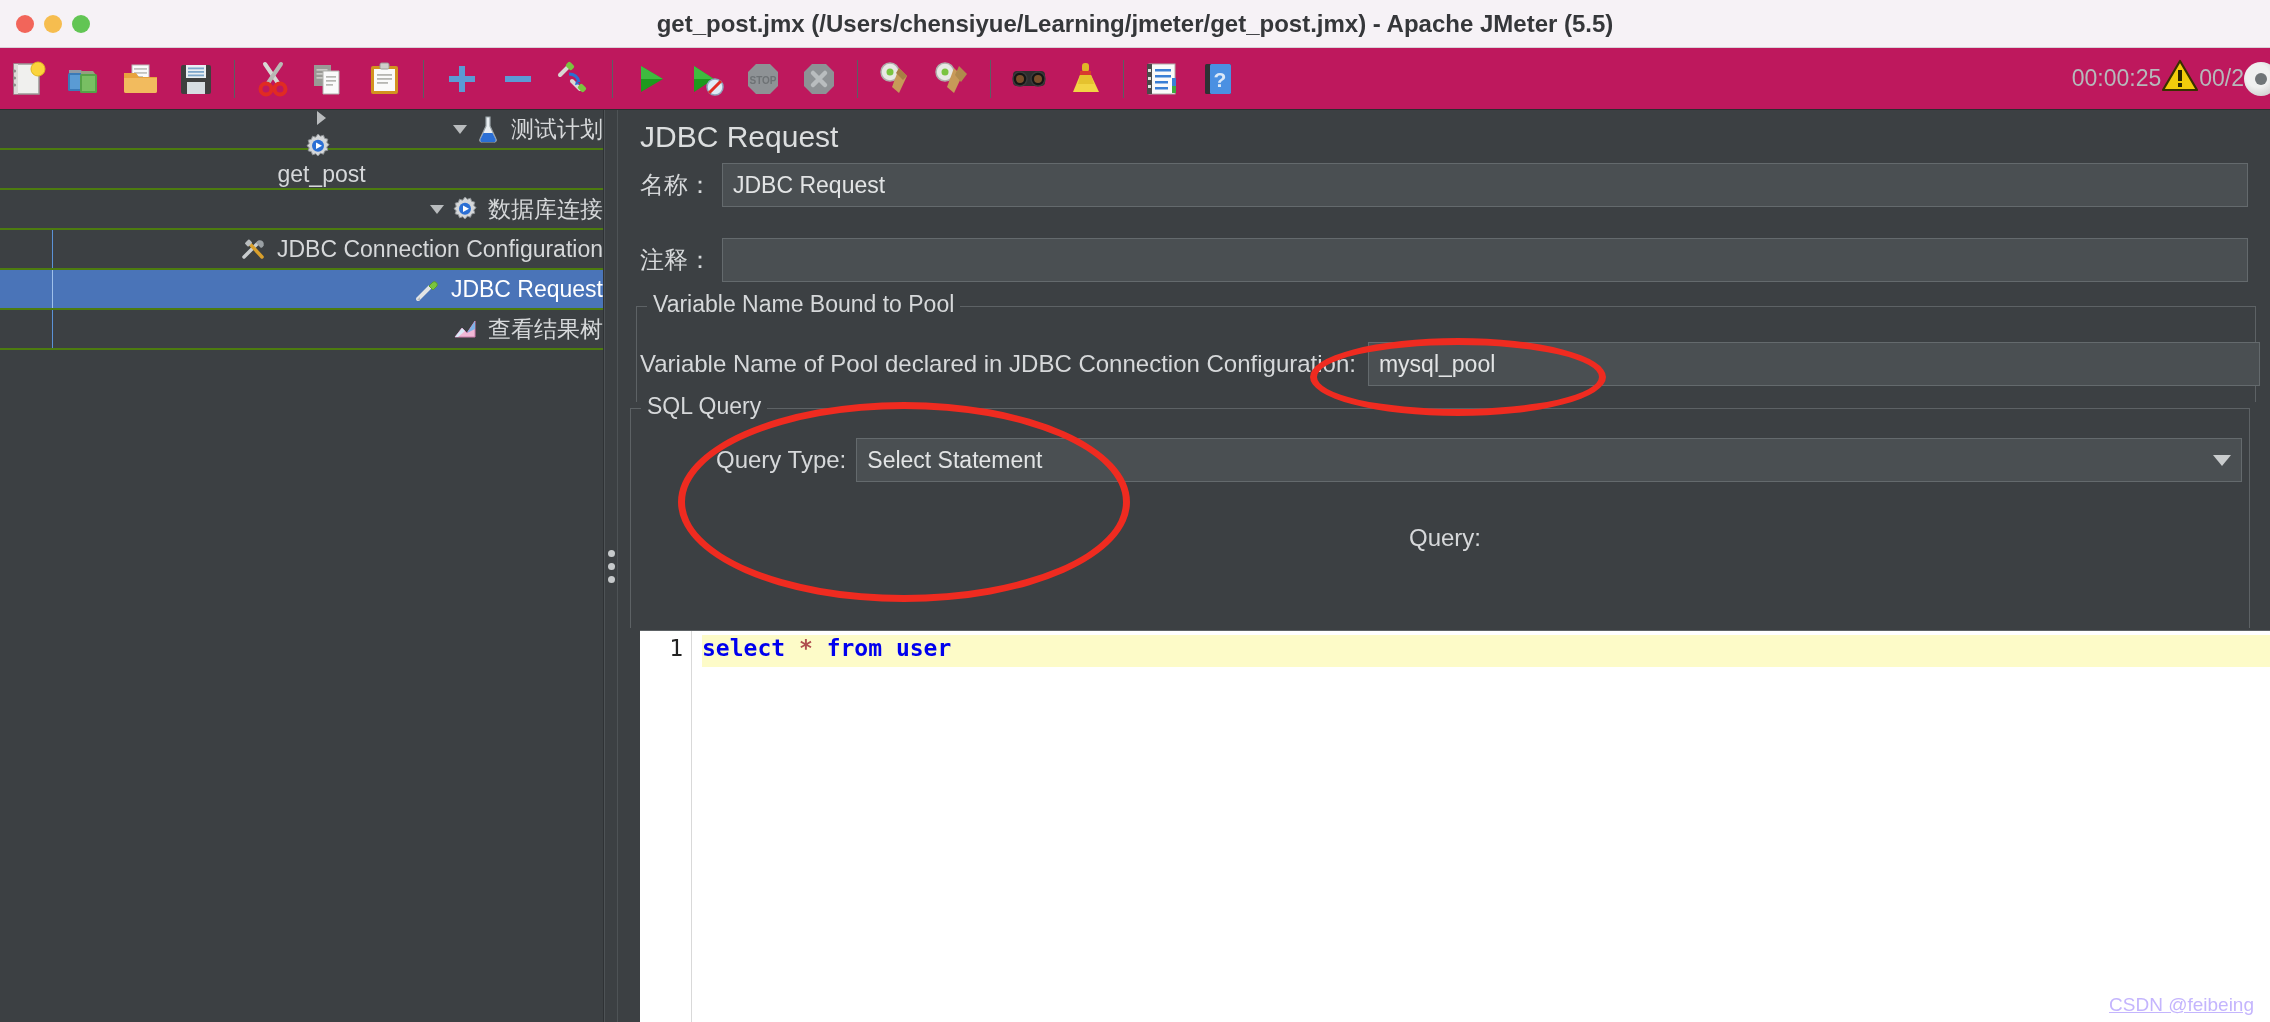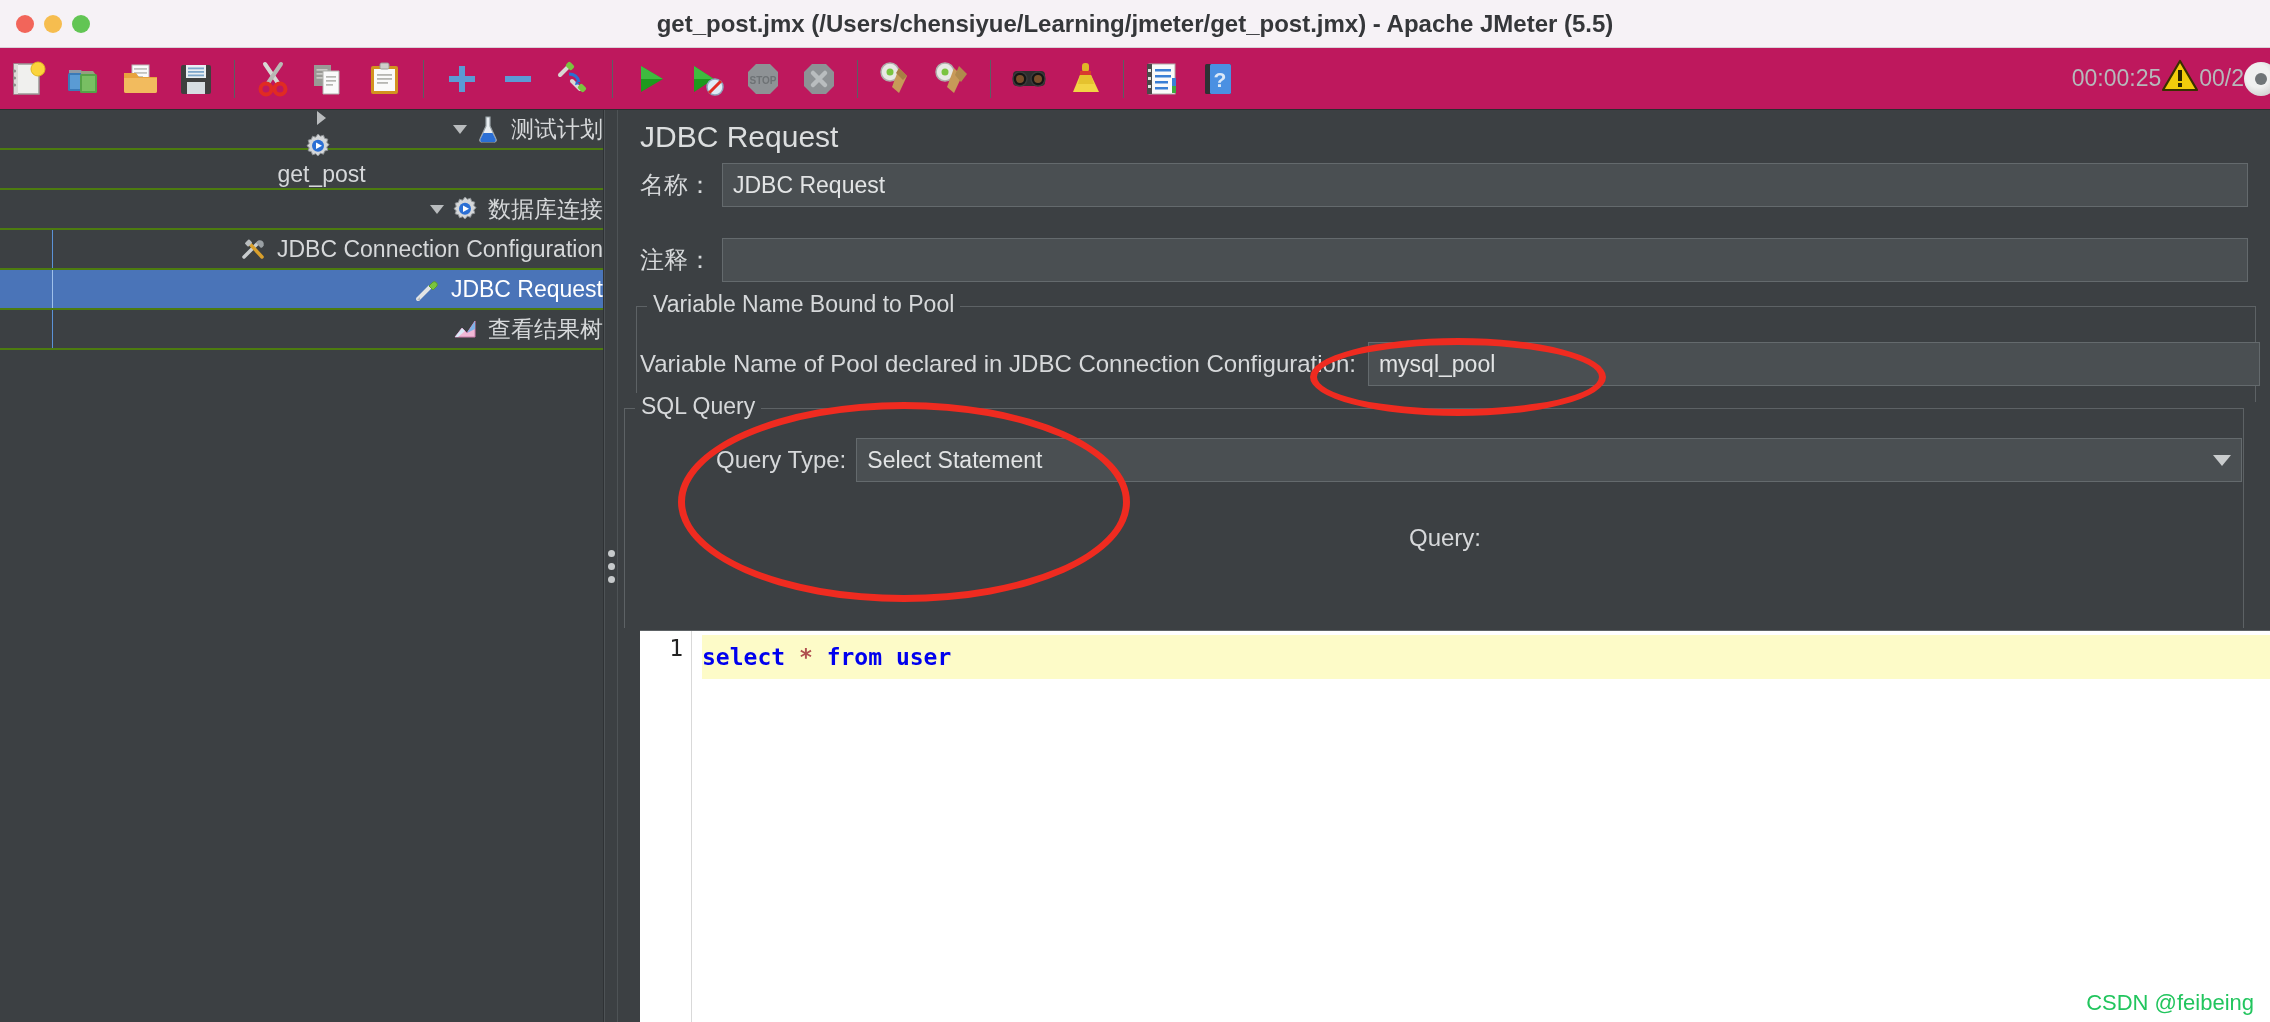--- a/index.html
+++ b/index.html
@@ -174,21 +174,21 @@
     text-align: right; padding-right: 8px; padding-top: 4px;
     font-family: "DejaVu Sans Mono", monospace;
     font-size: 23px; color: #222222;
   }
   #sql-code {
     flex: 1; padding-top: 4px; padding-left: 10px;
     font-family: "DejaVu Sans Mono", monospace;
     font-size: 23px; background: #ffffff; position: relative;
   }
   #sql-line-1 {
-    background: #fdfbc8; height: 44px; display: flex; align-items: center;
+    background: #fdfbc8; height: 32px; display: flex; align-items: flex-start;
     white-space: pre;
   }
   .kw   { color: #0000ee; font-weight: bold; }
   .star { color: #b05050; font-weight: bold; }
 
   
   .combo-arrow {
     width: 0; height: 0; border-left: 9px solid transparent;
     border-right: 9px solid transparent; border-top: 11px solid #c9cccd;
   }
@@ -198,21 +198,21 @@
     position: absolute;
     border: 7px solid #ef2b20;
     border-radius: 50%;
     background: transparent;
     pointer-events: none;
   }
 
   
   #watermark {
     position: absolute; right: 16px; bottom: 6px;
-    font-size: 22px; color: #22c55e;
+    font-size: 19px; color: #c4b5fd; text-decoration: underline;
   }
 </style>
 </head>
 <body>
 
 <div id="titlebar">
   <div id="traffic-lights">
     <span class="light close"></span>
     <span class="light min"></span>
     <span class="light max"></span>
@@ -549,21 +549,21 @@
     </div>
 
     <div class="groupbox" style="left:18px; top:196px; width:1620px; height:96px;">
       <span class="group-title">Variable Name Bound to Pool</span>
     </div>
     <div class="form-row" style="top:232px; width:1620px;">
       <span class="form-label">Variable Name of Pool declared in JDBC Connection Configuration:</span>
       <span class="field" style="flex:1; margin-left:12px; margin-right:0;">mysql_pool</span>
     </div>
 
-    <div class="groupbox" style="left:6px; top:298px; width:1620px; height:220px;">
+    <div class="groupbox" style="left:12px; top:298px; width:1620px; height:220px;">
       <span class="group-title">SQL Query</span>
     </div>
 
     <div class="form-row" style="top:328px; width:1610px;">
       <span class="form-label" style="margin-left:76px;">Query Type:</span>
       <span class="field" style="flex:1; margin-left:10px; margin-right:8px; justify-content:space-between;">
         <span>Select Statement</span>
         <span class="combo-arrow"></span>
       </span>
     </div>

